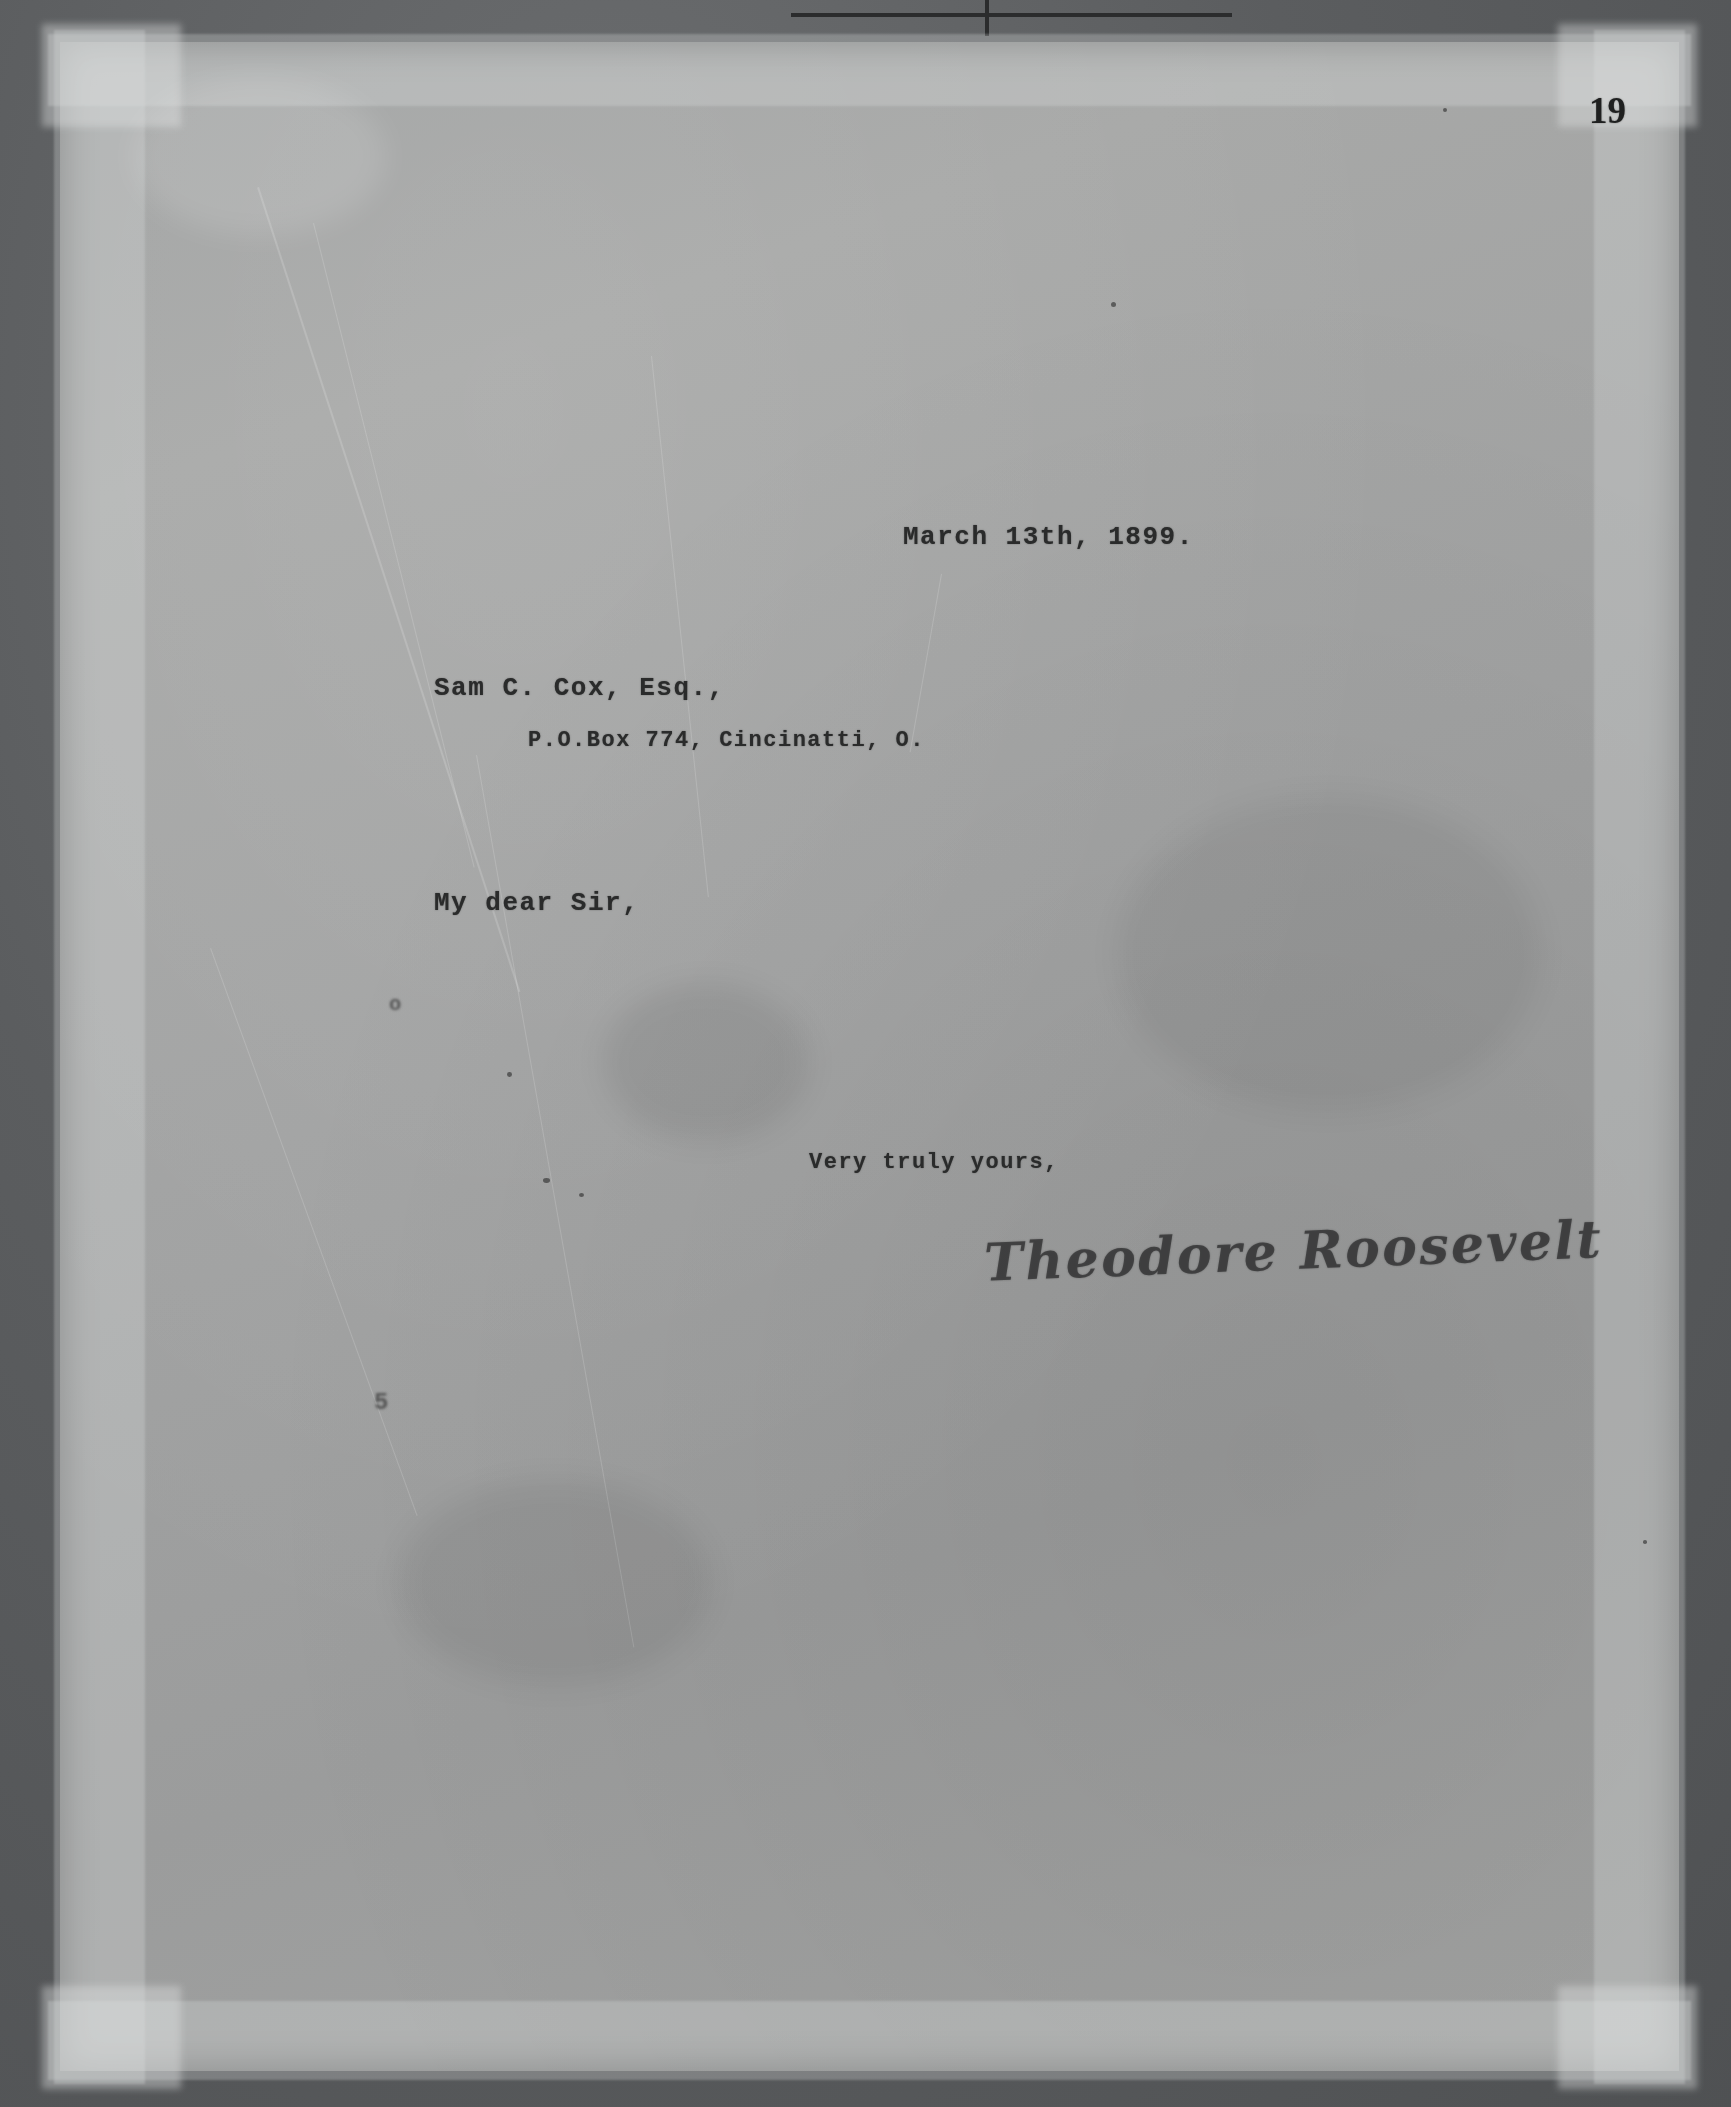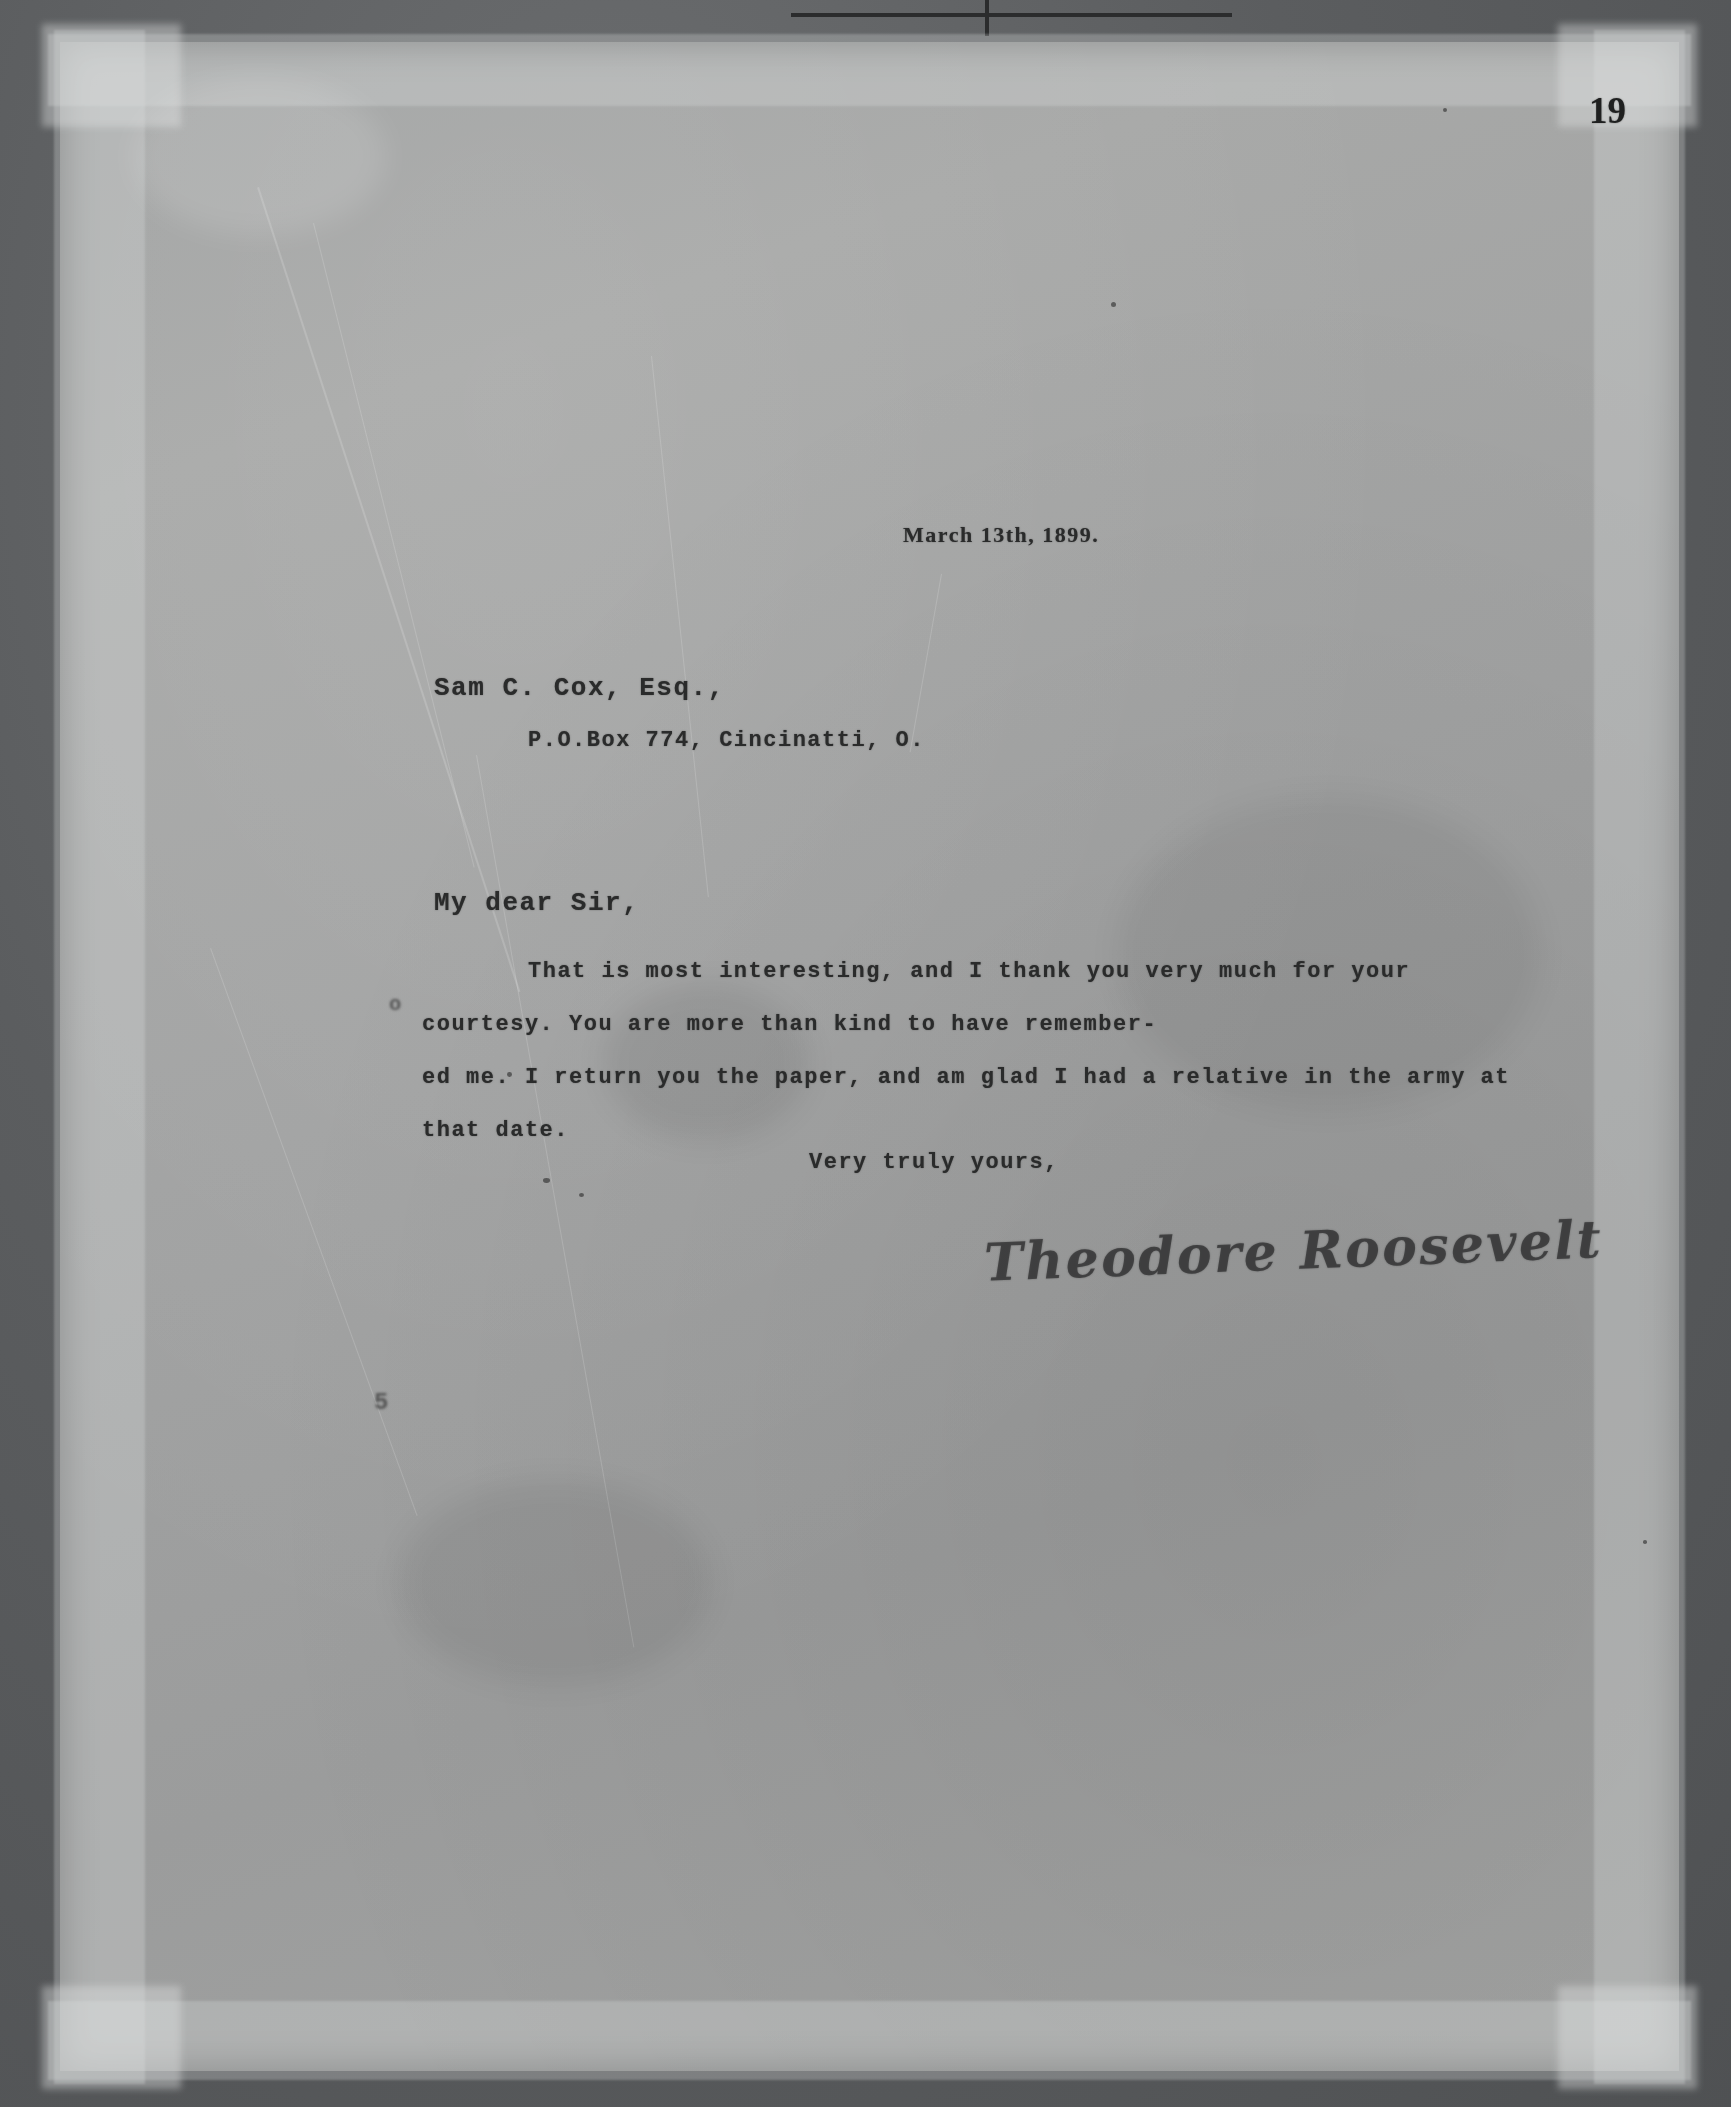--- a/index.html
+++ b/index.html
@@ -122,22 +122,21 @@
     font-size: 37px;
     letter-spacing: 0;
     color: #1f2020;
     text-shadow: 0 0 1.8px rgba(0,0,0,0.4);
   }
 
   .date-line {
     position: absolute;
     left: 843px;
     top: 480px;
-    font-size: 22px;
-    font-family: Liberation Serif, serif;
+    font-size: 26px;
   }
 
   .addr-1 {
     position: absolute;
     left: 374px;
     top: 631px;
     font-size: 26px;
   }
   .addr-2 {
     position: absolute;
@@ -244,24 +243,20 @@
       <div class="folio">19</div>
 
       <div class="date-line">March 13th, 1899.</div>
 
       <div class="addr-1">Sam C. Cox, Esq.,</div>
 
       <div class="addr-2">P.O.Box 774, Cincinatti, O.</div>
 
       <div class="salutation">My dear Sir,</div>
 
-      <div class="body">
-        <p><span class="indent"></span><span>That is most interesting, and I thank you very much for your courtesy. You are more than kind to have remember-
-ed me. I return you the paper, and am glad I had a relative in the army at that date.</span></p>
-      </div>
 
       <div class="closing">Very truly yours,</div>
 
       <div class="signature">Theodore Roosevelt</div>
 
       <div class="ghost" style="left:329px; top:951px;">o</div>
 
       <div class="ghost" style="left:314px; top:1347px; font-size:24px;">5</div>
 
     </div>

